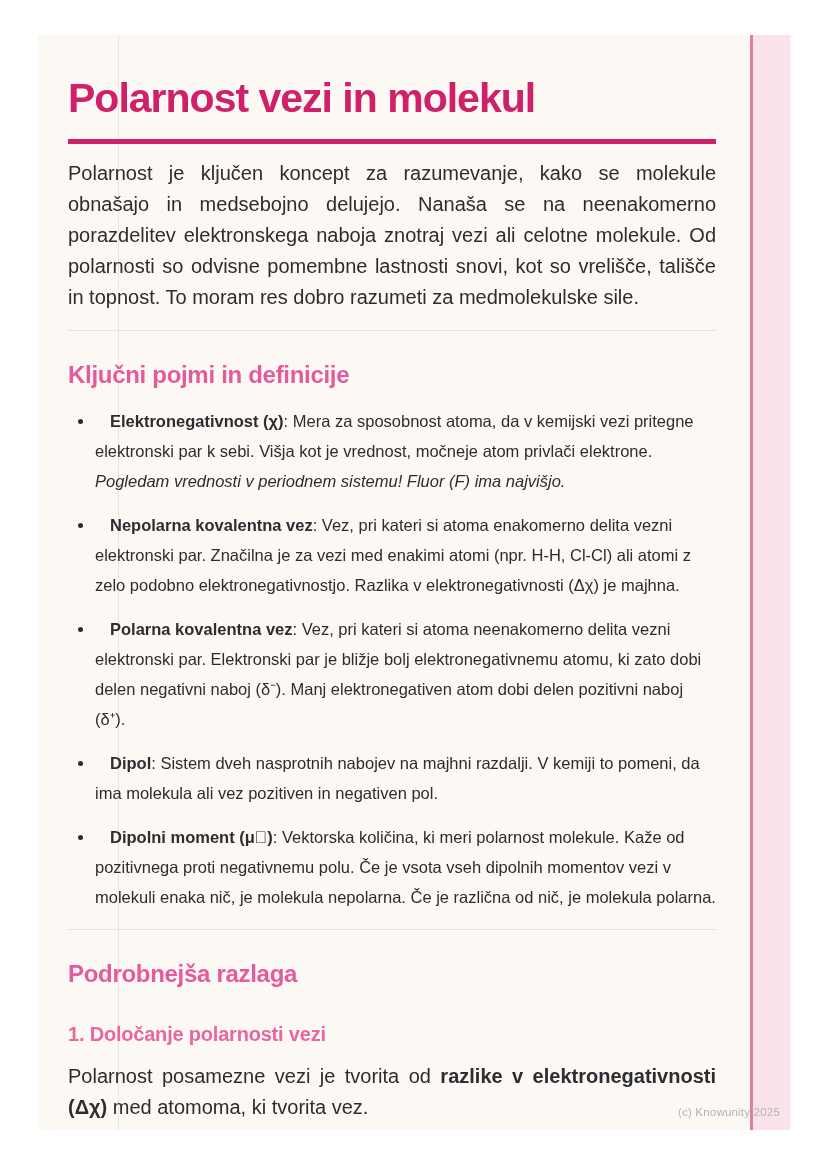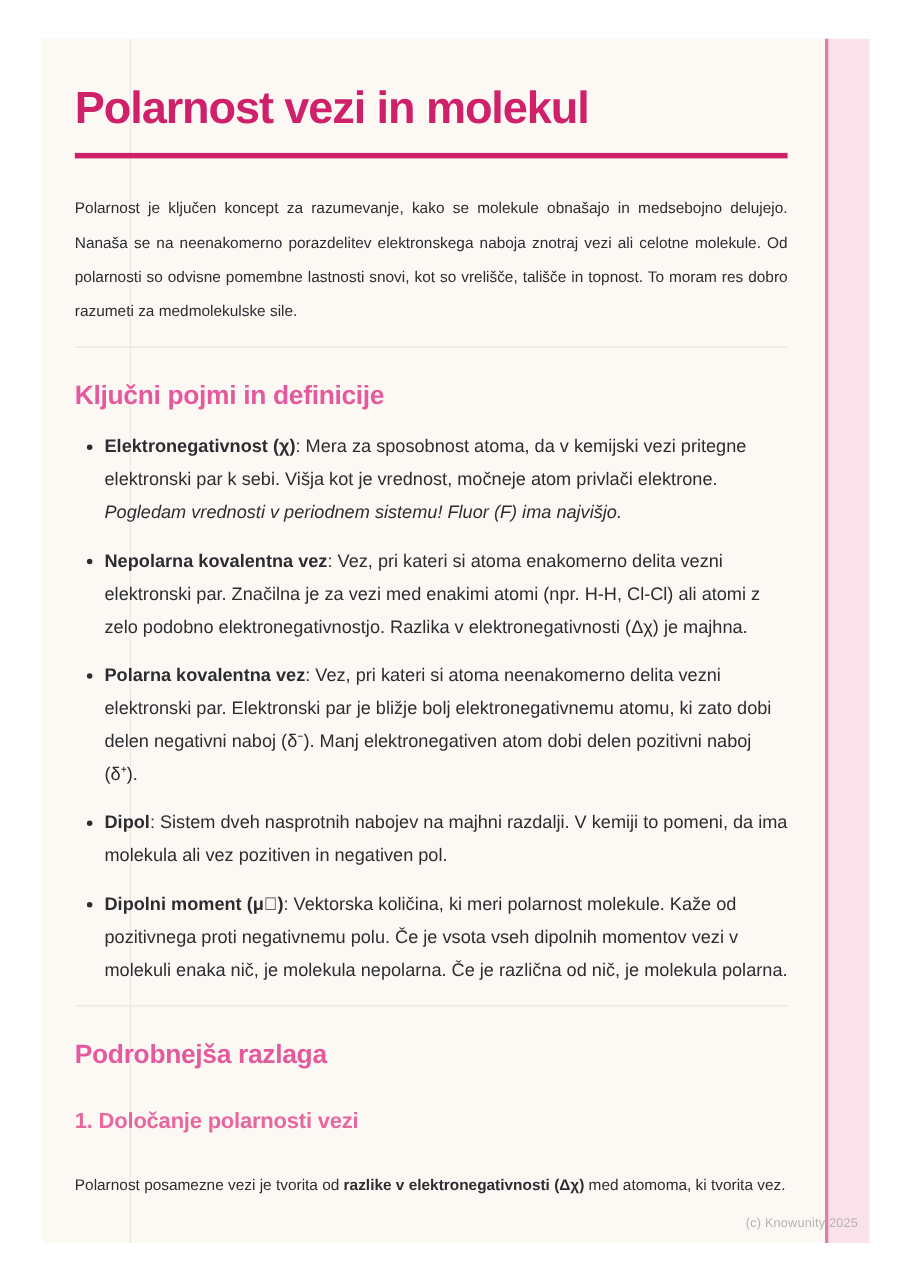--- a/index.html
+++ b/index.html
@@ -73,22 +73,22 @@
   h3.sub-heading {
     margin-top: 32px;
     font-size: 20px;
     line-height: 26px;
     font-weight: bold;
     color: #e966a6;
     color: #e9669f;
     letter-spacing: -0.2px;
   }
   p.body-text {
-    margin-top: 30px;
-    font-size: 14px;
+    margin-top: 14px;
+    font-size: 20px;
     line-height: 31px;
     color: #2c2c31;
   }
   p.justified { text-align: justify; }
   hr.divider {
     border: none;
     border-top: 1px solid #e7e3de;
     margin-top: 17px;
   }
   ul.def-list {
@@ -96,21 +96,21 @@
     padding-left: 27px;
     list-style: disc outside;
   }
   ul.def-list li {
     font-size: 16.5px;
     line-height: 30px;
     color: #2c2c31;
     margin-bottom: 14px;
   }
   ul.def-list li:last-child { margin-bottom: 0; }
-  .term { font-weight: bold; }
+  .term { font-weight: bold; margin-left: 15px; }
   .note { font-style: italic; }
   .bold-inline { font-weight: bold; }
   .watermark {
     position: absolute;
     right: 12px;
     bottom: 12px;
     font-size: 11.5px;
     color: #b5b2ae;
     z-index: 3;
     letter-spacing: 0.2px;

